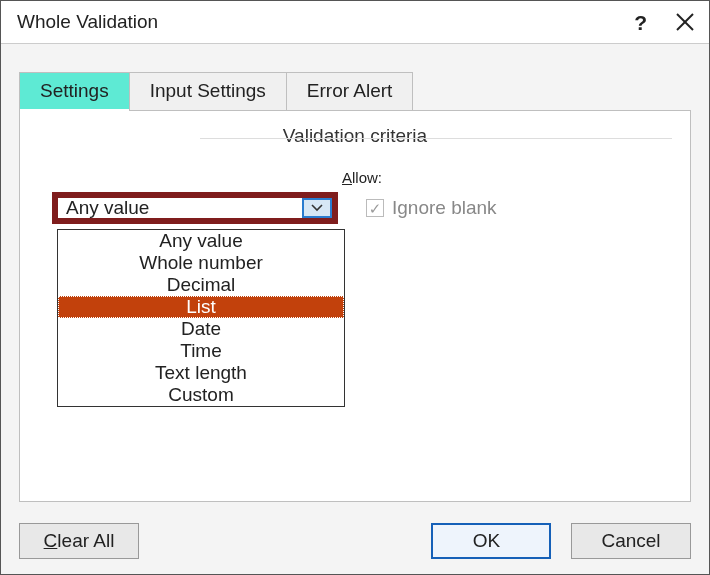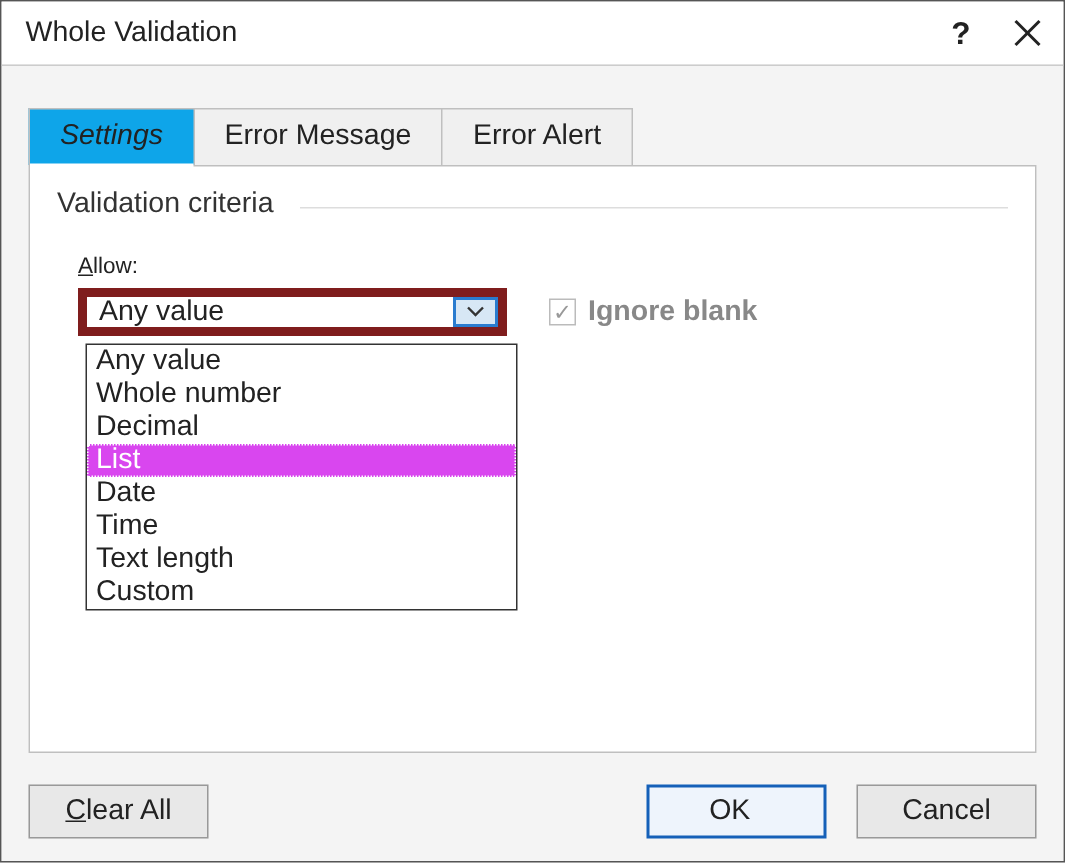--- a/index.html
+++ b/index.html
@@ -65,46 +65,46 @@
       font-size: 19px;
       color: #222;
       background: #f0f0f0;
       border: 1px solid #bfbfbf;
       border-bottom: none;
       margin-right: -1px;
       cursor: pointer;
       position: relative;
     }
     .tab.active {
-      background: #0ea5e9;
+      background: #5eead4;
       border-top: 1px solid #bfbfbf;
       border-left: 1px solid #bfbfbf;
       border-right: 1px solid #bfbfbf;
       z-index: 3;
-      font-style: italic;
     }
     .tab.active::after {
       content: "";
       position: absolute;
       left: 0;
       right: 0;
       bottom: -2px;
       height: 3px;
       background: #fff;
     }
 
     .panel {
       position: absolute;
       top: 66px;
       left: 18px;
       right: 18px;
       bottom: 72px;
       background: #fff;
       border: 1px solid #bfbfbf;
       padding: 14px 18px 18px 18px;
+      text-align: center;
     }
 
     .groupbox-label {
       font-size: 19px;
       color: #333;
       position: relative;
     }
     .groupbox-line {
       position: absolute;
       top: 27px;
@@ -169,21 +169,21 @@
       z-index: 5;
     }
     .dropdown-item {
       font-size: 19px;
       color: #222;
       padding: 0 6px;
       line-height: 22px;
       cursor: pointer;
     }
     .dropdown-item.selected {
-      background: #d946ef;
+      background: #c2410c;
       color: #fff;
       outline: 1px dotted #fff;
       outline-offset: -1px;
     }
 
     .check {
       display: flex;
       align-items: center;
       gap: 8px;
     }
@@ -200,21 +200,21 @@
       border-color: #bbb;
     }
     .check-mark {
       color: #999;
       font-size: 15px;
       line-height: 1;
     }
     .check-label {
       font-size: 19px;
     }
-    .check-label.disabled { color: #888; font-weight: bold; }
+    .check-label.disabled { color: #888; }
 
     .apply-row {
       position: absolute;
       left: 18px;
       bottom: 20px;
       display: flex;
       align-items: center;
       gap: 10px;
     }
 
@@ -262,21 +262,21 @@
         <line x1="18" y1="2" x2="2" y2="18" stroke="#222" stroke-width="2"></line>
       </svg>
     </div>
   </div>
 </div>
 
 <div class="content">
 
   <div class="tabstrip">
     <div class="tab active">Settings</div>
-    <div class="tab">Error Message</div>
+    <div class="tab">Input Settings</div>
     <div class="tab">Error Alert</div>
   </div>
 
   <div class="panel">
     <div class="groupbox-label">Validation criteria</div>
     <div class="groupbox-line"></div>
 
     <div class="control-label">
       <span class="accel">A</span><span>llow:</span>
     </div>

